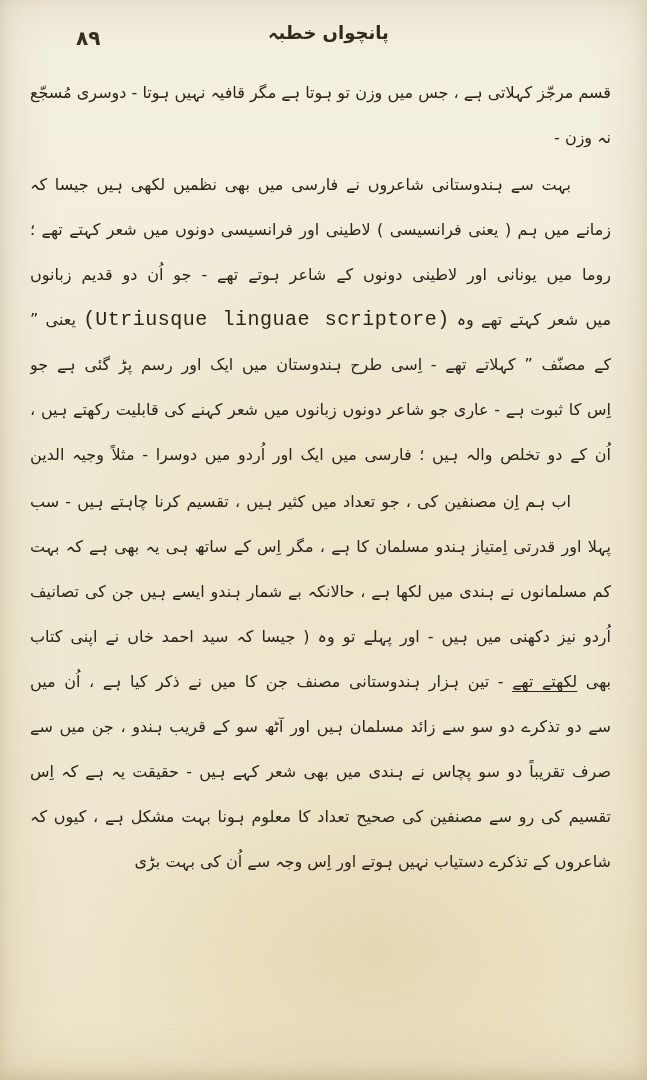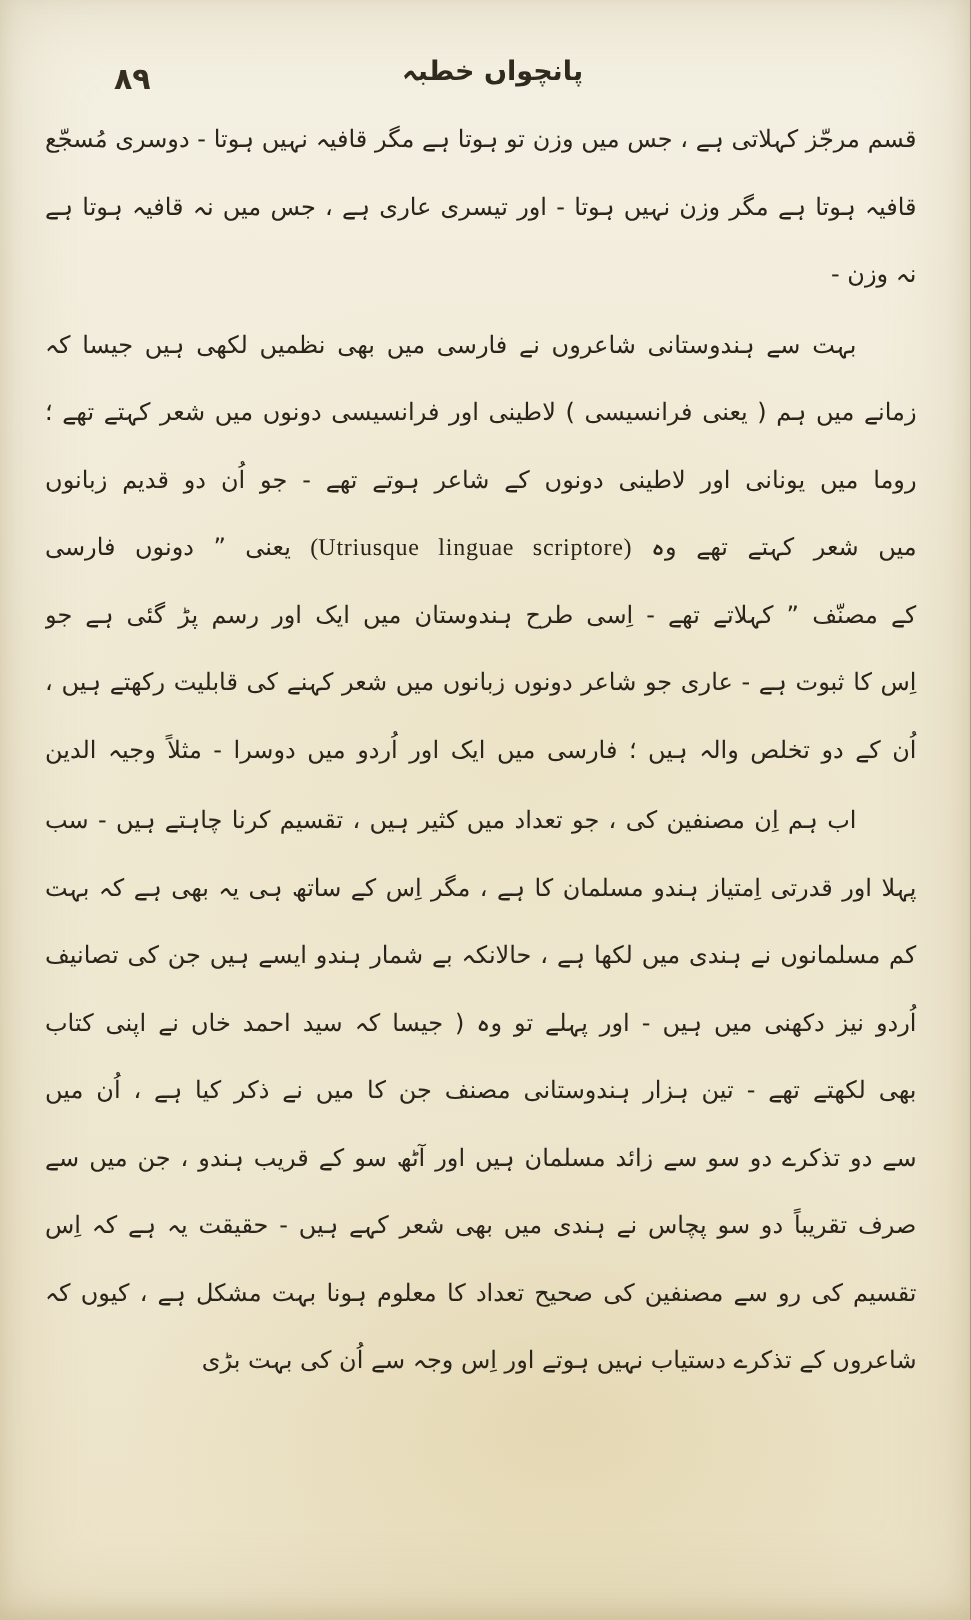--- a/index.html
+++ b/index.html
@@ -15,21 +15,21 @@
     font-family: "DejaVu Sans", sans-serif;
     color: #2b241a;
     background:
       radial-gradient(ellipse 420px 300px at 58% 88%, rgba(219,201,150,0.45), rgba(219,201,150,0) 70%),
       radial-gradient(ellipse 500px 420px at 55% 45%, rgba(230,216,172,0.35), rgba(230,216,172,0) 75%),
       linear-gradient(180deg, #f4f0e2 0%, #f0ead6 45%, #ece3c8 100%);
     box-shadow: inset 0 0 55px rgba(170,148,100,0.30), inset 0 -6px 14px rgba(160,138,92,0.25);
   }
   .page-head {
     position: absolute;
-    top: 18px; left: 0; right: 0;
+    top: 4px; left: 0; right: 0;
     height: 64px;
     padding-left: 24px;
   }
   .page-number {
     position: absolute;
     top: 22px;
     left: 76px;
     font-size: 20px;
     font-weight: bold;
     letter-spacing: 2px;
@@ -67,41 +67,41 @@
   }
   .line.indent { padding-right: 40px; }
   .line.end {
     text-align: center;
     text-align-last: right;
   }
   .seg { unicode-bidi: embed; }
   .seg.latin {
     direction: ltr;
     unicode-bidi: isolate;
-    font-family: Liberation Serif, serif;
-    font-size: 16px;
+    font-family: Liberation Mono, monospace;
+    font-size: 20px;
     letter-spacing: 0.5px;
   }
   .seg.underlined {
+    text-decoration: underline;
     text-underline-offset: 4px;
     text-decoration-thickness: 1px;
   }
 </style>
 </head>
 <body>
 
 <div class="page">
   <div class="page-head">
     <span class="page-number">۸۹</span>
     <span class="page-header">پانچواں خطبہ</span>
   </div>
   <div class="body-text" id="body-text">
       <div class="paragraph">
         <div class="line"><span class="seg">قسم مرجّز کہلاتی ہے ، جس میں وزن تو ہوتا ہے مگر قافیہ نہیں ہوتا - دوسری مُسجّع ، جس میں</span></div>
-        <div class="line"><span class="seg">قافیہ ہوتا ہے مگر وزن نہیں ہوتا - اور تیسری عاری ہے ، جس میں نہ قافیہ ہوتا ہے</span></div>
         <div class="line end"><span class="seg">نہ وزن -</span></div>
       </div>
       <div class="paragraph">
         <div class="line indent"><span class="seg">بہت سے ہندوستانی شاعروں نے فارسی میں بھی نظمیں لکھی ہیں جیسا کہ پہلے</span></div>
         <div class="line"><span class="seg">زمانے میں ہم ( یعنی فرانسیسی ) لاطینی اور فرانسیسی دونوں میں شعر کہتے تھے ؛ اور</span></div>
         <div class="line"><span class="seg">روما میں یونانی اور لاطینی دونوں کے شاعر ہوتے تھے - جو اُن دو قدیم زبانوں</span></div>
         <div class="line"><span class="seg">میں شعر کہتے تھے وہ </span><span class="seg latin">(Utriusque linguae scriptore)</span><span class="seg"> یعنی ” دونوں فارسی</span></div>
         <div class="line"><span class="seg">کے مصنّف ” کہلاتے تھے - اِسی طرح ہندوستان میں ایک اور رسم پڑ گئی ہے جو</span></div>
         <div class="line"><span class="seg">اِس کا ثبوت ہے - عاری جو شاعر دونوں زبانوں میں شعر کہنے کی قابلیت رکھتے ہیں ،</span></div>
         <div class="line"><span class="seg">اُن کے دو تخلص والہ ہیں ؛ فارسی میں ایک اور اُردو میں دوسرا - مثلاً وجیہ الدین</span></div>

